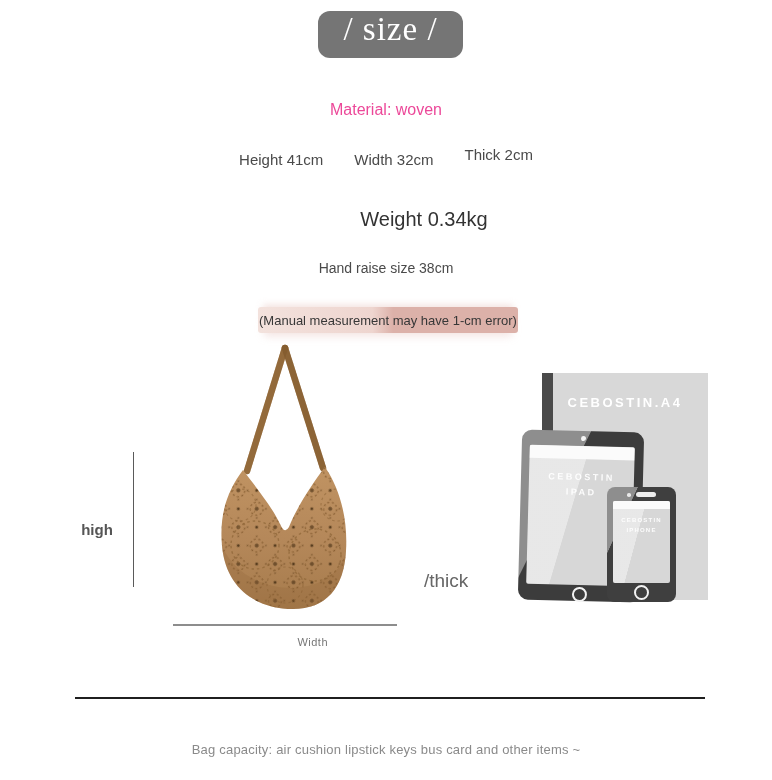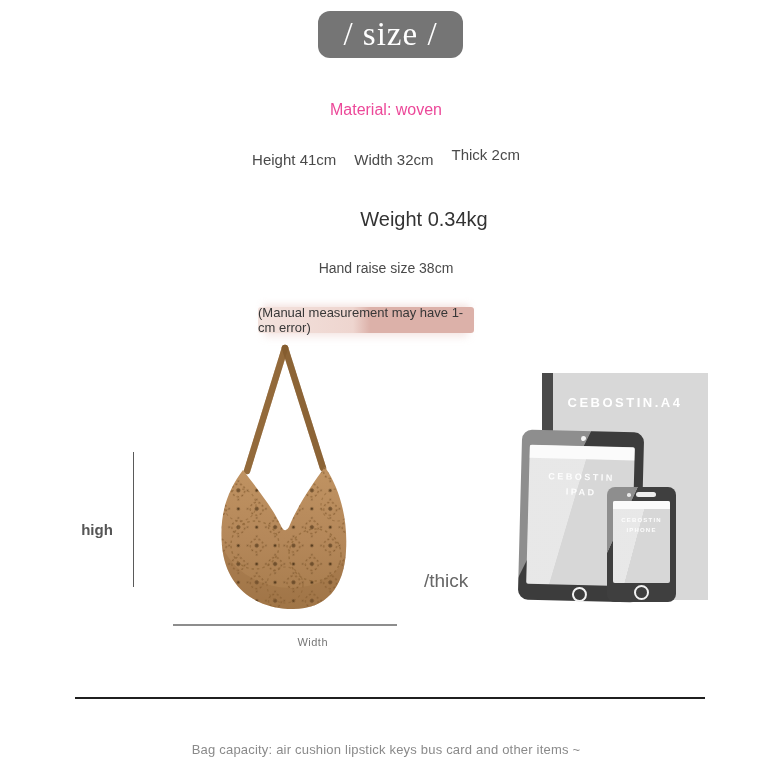--- a/index.html
+++ b/index.html
@@ -8,32 +8,32 @@
     font-family:"Liberation Sans",sans-serif;color:#444;
   }
   .abs{position:absolute;}
   .centered{left:0;width:772px;text-align:center;}
 
   
   .size-badge{
     left:318px;top:11px;width:145px;height:47px;border-radius:12px;
     background:var(--badge-bg,#757575);
     color:#fff;font-family:"Liberation Serif",serif;font-size:33px;
-    display:flex;align-items:center;justify-content:center;letter-spacing:1px;
+    display:flex;justify-content:center;letter-spacing:1px;
   }
 
   .material{top:101px;font-size:16px;color:#ec4899;}
-  .specs{top:151px;display:flex;justify-content:center;gap:18px;font-size:15px;color:#4a4a4a;left:0;width:772px;}
+  .specs{top:151px;display:flex;justify-content:center;gap:31px;font-size:15px;color:#4a4a4a;left:0;width:772px;}
   .spec-thick{transform:translateY(-5px);}
   .weight{top:208px;font-size:20px;color:#333;padding-left:38px;}
   .hand-raise{top:260px;font-size:14px;color:#4a4a4a;}
 
   
   .note-band{
-    left:258px;top:307px;width:216px;height:26px;border-radius:3px;
+    left:258px;top:307px;width:260px;height:26px;border-radius:3px;
     background:linear-gradient(90deg,
       var(--highlight-left,#f3e2dd) 0%, #eed5cf 44%,
       var(--highlight-right,#dcb1a9) 52%, var(--highlight-right,#dcb1a9) 100%);
     box-shadow:0 -7px 7px -5px rgba(226,186,179,.45), 0 9px 8px -6px rgba(226,186,179,.4);
     display:flex;align-items:center;justify-content:center;
     font-size:13px;color:#373737;
   }
 
   
   .high-line{left:133px;top:452px;width:1px;height:135px;background:#5a5a5a;}

